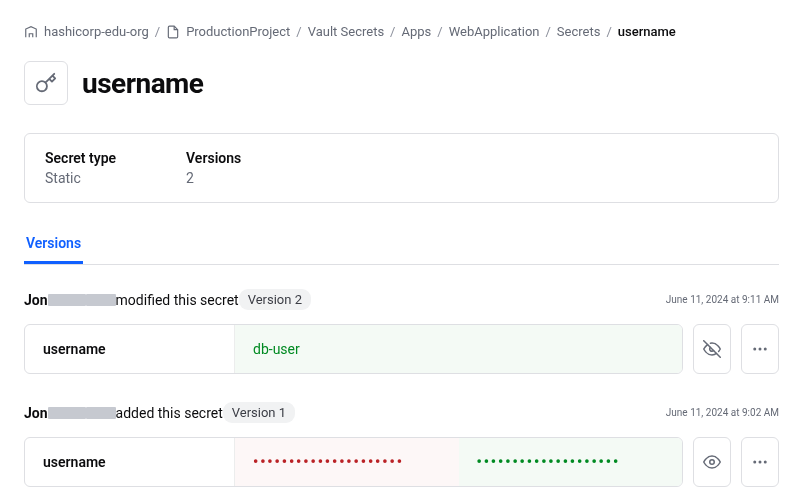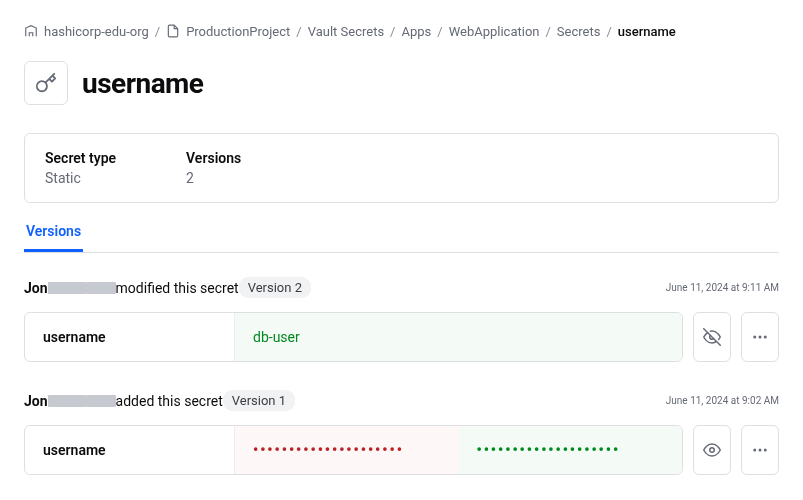--- a/index.html
+++ b/index.html
@@ -6,21 +6,21 @@
     body {
       font-family: -apple-system, BlinkMacSystemFont, "Segoe UI", Roboto, sans-serif;
       background: #fff;
       color: #0c0c0e;
       padding: 24px;
       width: 803px;
       font-size: 14px;
     }
     .breadcrumb {
       display: flex;
-      align-items: flex-start;
+      align-items: flex-end;
       gap: 6px;
       font-size: 13px;
       color: #656a76;
       margin-bottom: 22px;
       flex-wrap: wrap;
     }
     .breadcrumb .sep { color: #8c909c; }
     .breadcrumb .item { cursor: pointer; }
     .breadcrumb .current { color: #0c0c0e; font-weight: 500; }
     .breadcrumb svg { flex-shrink: 0; }
@@ -44,21 +44,21 @@
       font-size: 28px;
       font-weight: 700;
       letter-spacing: -0.5px;
     }
     .meta-card {
       border: 1px solid #dedfe3;
       border-radius: 6px;
       padding: 16px 20px;
       display: flex;
       gap: 70px;
-      margin-bottom: 12px;
+      margin-bottom: 24px;
     }
     .meta-block .label {
       font-weight: 600;
       font-size: 14px;
       margin-bottom: 4px;
     }
     .meta-block .value {
       color: #656a76;
       font-size: 14px;
     }

